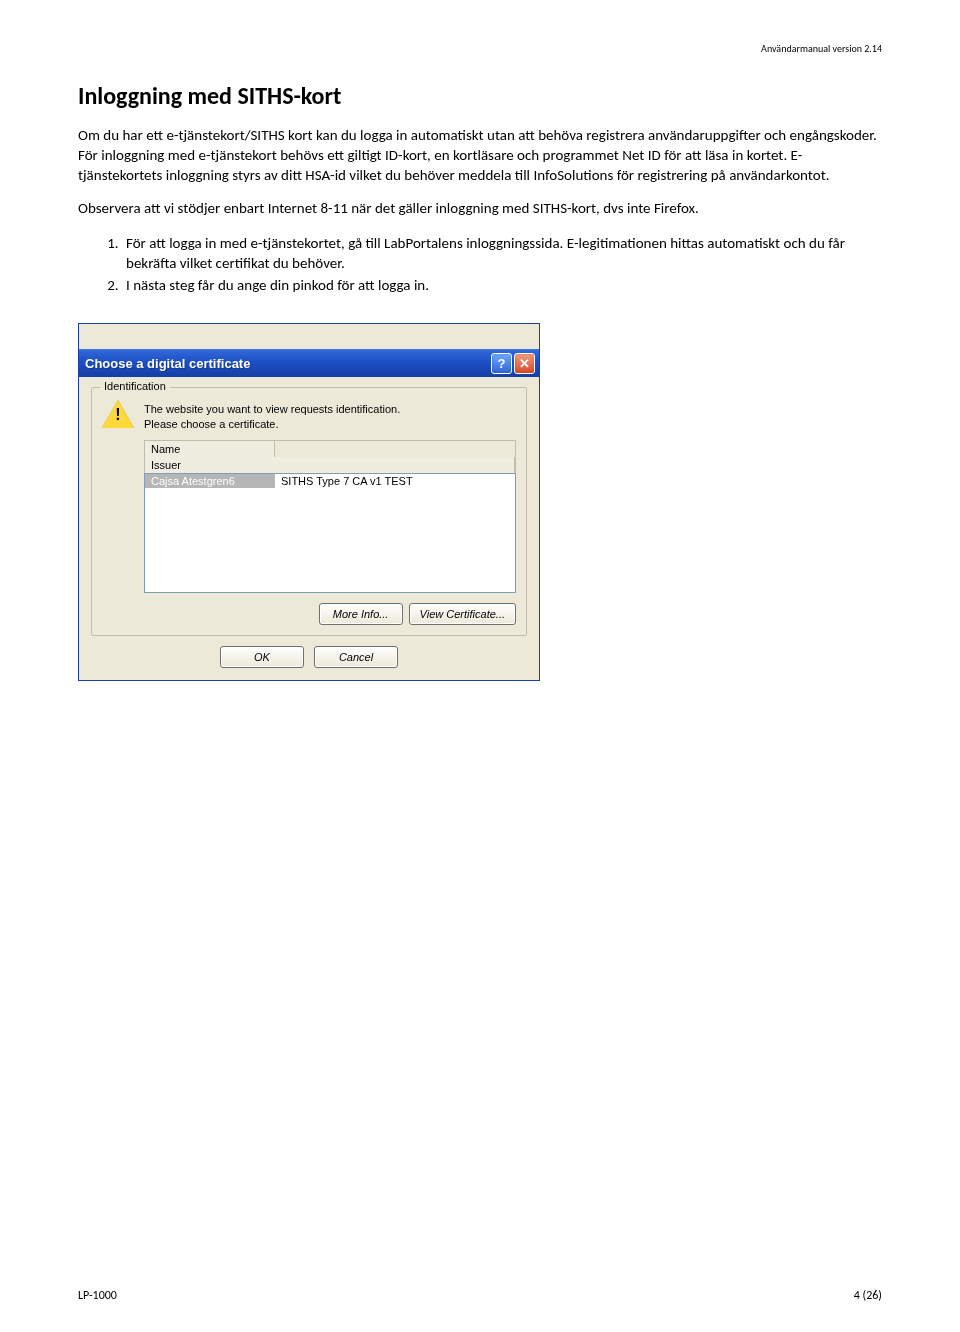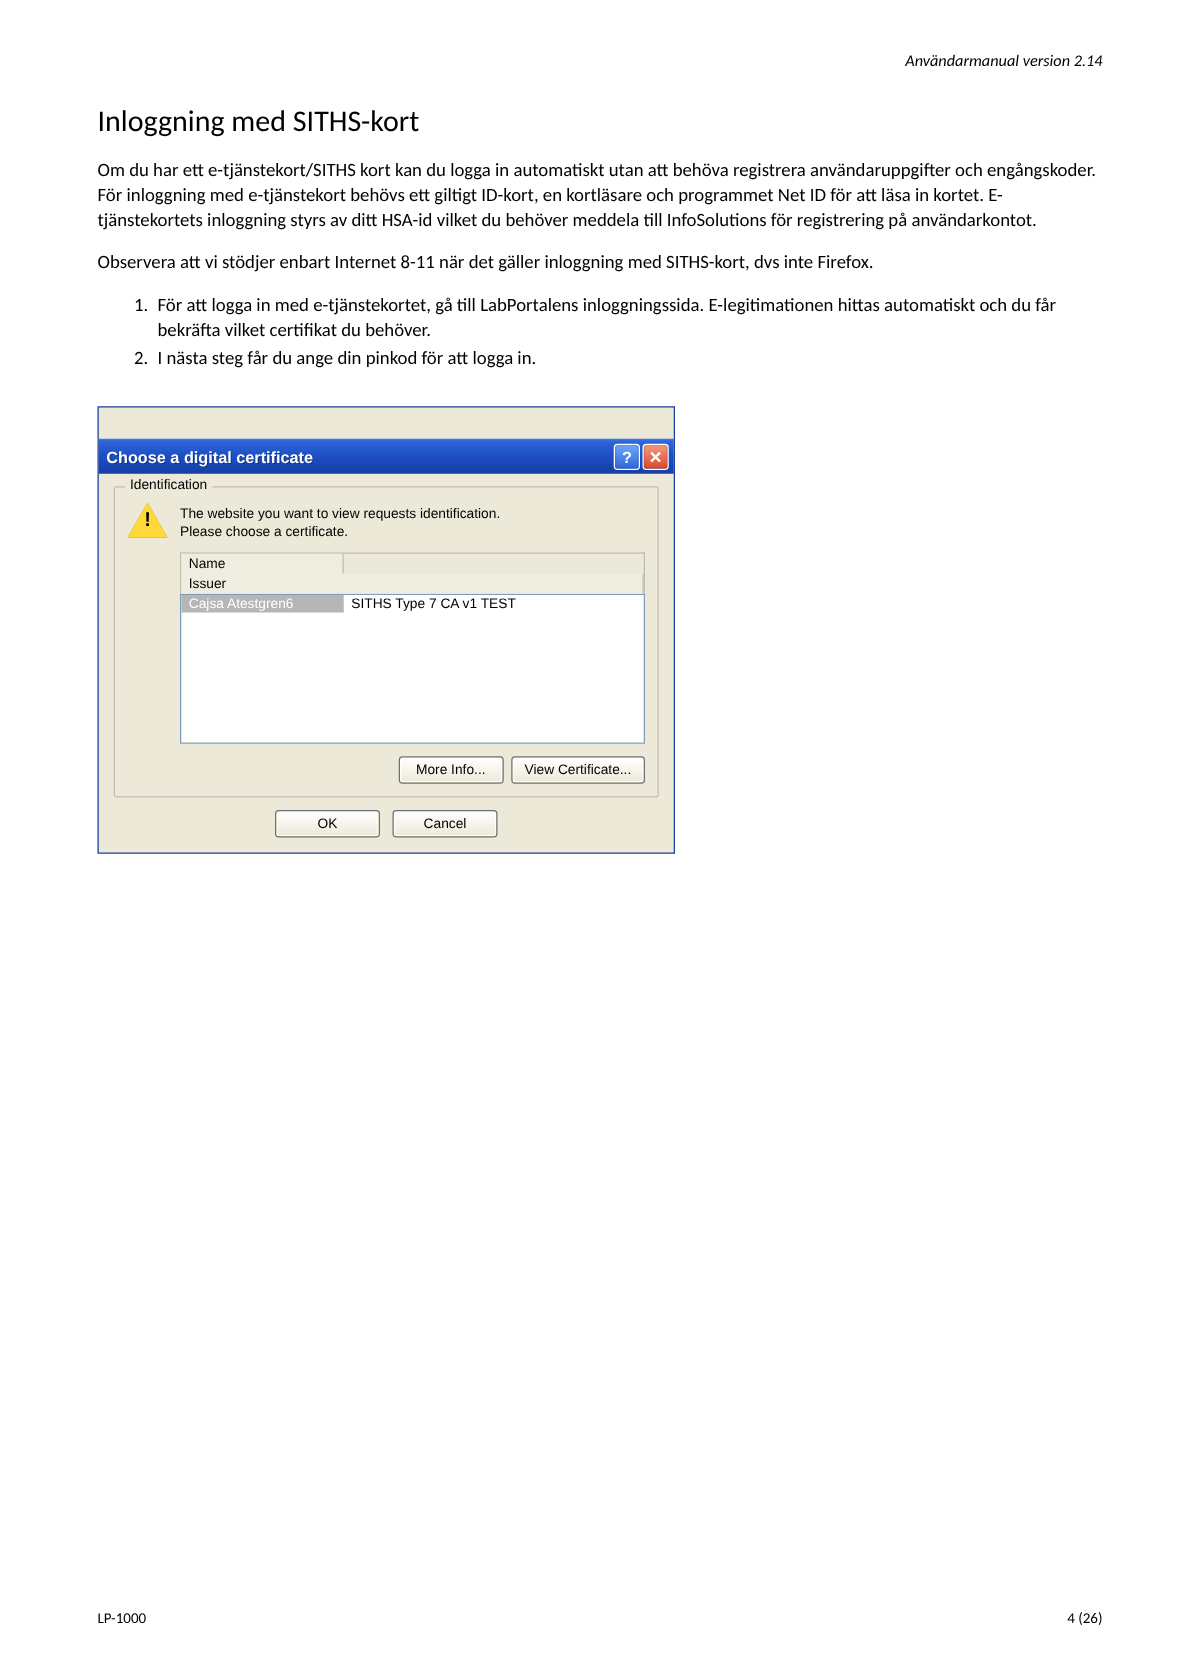--- a/index.html
+++ b/index.html
@@ -8,22 +8,22 @@
     height: 1332px;
     background: #fff;
     font-family: Calibri, Arial, sans-serif;
     font-size: 15px;
     color: #000;
     position: relative;
     padding: 36px 78px 0 78px;
   }
   .hdr { text-align: right; margin-bottom: 20px; }
   .hdr-title { font-weight: bold; font-size: 15px; }
-  .hdr-sub { font-size: 13px; margin-top: 6px; font-style: italic; }
-  h1 { font-size: 24px; font-weight: normal; margin: 26px 0 16px 0; }
+  .hdr-sub { font-size: 10px; margin-top: 6px; }
+  h1 { font-size: 24px; font-weight: bold; margin: 26px 0 16px 0; }
   p.body { font-size: 15px; line-height: 1.32; margin-bottom: 14px; }
   ol { margin: 10px 0 0 44px; font-size: 15px; line-height: 1.34; }
   ol li { padding-left: 4px; margin-bottom: 2px; }
 
   
   .dialog {
     width: 462px;
     margin-top: 28px;
     border: 1px solid #1941a5;
     font-family: Tahoma, Arial, sans-serif;
@@ -121,20 +121,21 @@
   .btn-row { display:flex; justify-content:flex-end; gap:6px; margin-top:10px; }
   .xpbtn {
     min-width: 84px; height: 22px;
     background: linear-gradient(#fff,#ece9d8);
     border: 1px solid #707070;
     border-radius: 3px;
     font-size: 11px;
     font-family: Tahoma, Arial, sans-serif;
     padding: 0 10px;
     box-shadow: inset 0 0 0 1px #fff;
+    font-style: italic;
   }
   .okcancel { display:flex; justify-content:center; gap:10px; margin-top:6px; }
 
   .footer {
     position: absolute;
     left: 78px; right: 78px; bottom: 30px;
     display: flex; justify-content: space-between;
     font-size: 12px;
   }
 </style>

